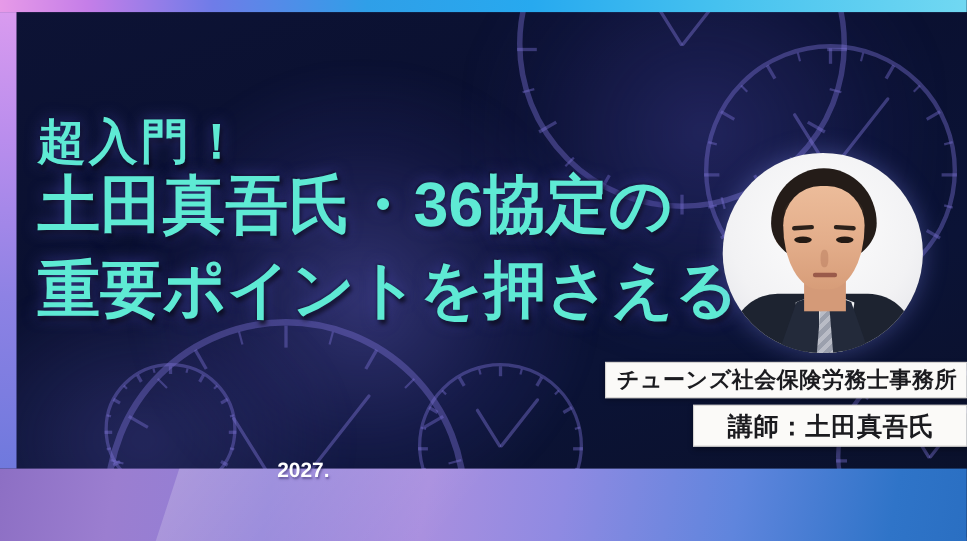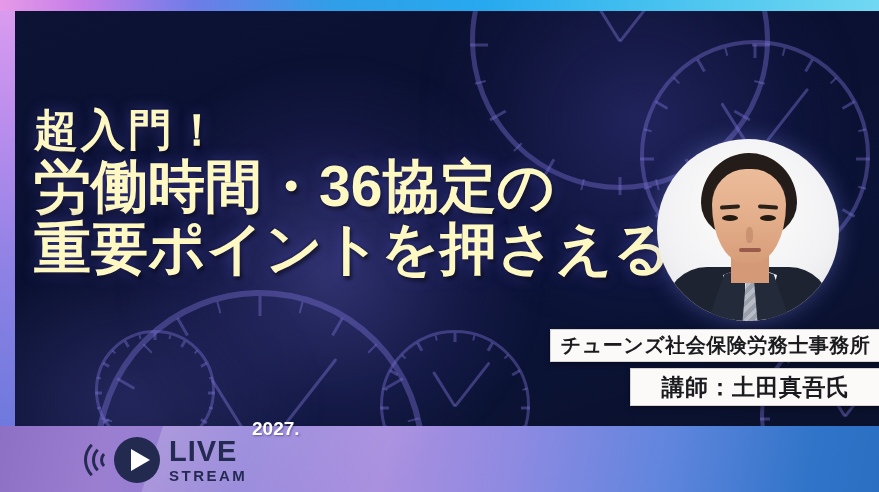--- a/index.html
+++ b/index.html
@@ -110,32 +110,32 @@
   }
 
   
   .headline {
     position: absolute;
     left: 34px; top: 108px;
     z-index: 6;
     width: 640px;
   }
   .hl-line {
-    color: #fef9c3;
+    color: #5eead4;
     font-weight: bold;
     white-space: nowrap;
     line-height: 1.02;
     text-shadow:
       0 0 14px rgba(60,60,150,0.95),
       2px 3px 4px rgba(0,0,0,0.85),
       -1px -1px 2px rgba(0,0,0,0.5);
   }
   .hl-1 { font-size: 44px; letter-spacing: 3px; margin-bottom: 2px; }
   .hl-2 { font-size: 57px; letter-spacing: 0px; margin-top: 4px; }
-  .hl-3 { font-size: 57px; letter-spacing: 0px; margin-top: 4px; }
+  .hl-3 { font-size: 57px; letter-spacing: 0px; margin-top: 20px; }
 
   
   .portrait {
     position: absolute;
     left: 657px; top: 139px;
     width: 182px; height: 182px;
     border-radius: 50%;
     overflow: hidden;
     background: radial-gradient(circle at 50% 38%, #fdfdfd 0%, #f2f2f4 58%, #dfe0e6 100%);
     z-index: 6;
@@ -545,21 +545,21 @@
       <span class="hand" style="width: 46.75px; transform: rotate(-122deg);"></span>
       <span class="hand" style="width: 63.75px; transform: rotate(-52deg);"></span>
     </div>
 
   <div class="edge-top"></div>
   <div class="edge-left"></div>
 
 
   <div class="headline">
     <div class="hl-line hl-1">超入門！</div>
-    <div class="hl-line hl-2">労働時間・36協定の</div>
+    <div class="hl-line hl-2">土田真吾氏・36協定の</div>
     <div class="hl-line hl-3">重要ポイントを押さえる</div>
   </div>
 
   <div class="portrait">
     <div class="p-suit"></div>
     <div class="p-shirt"></div>
     <div class="p-lapel-l"></div>
     <div class="p-lapel-r"></div>
     <div class="p-tie"></div>
     <div class="p-neck"></div>
@@ -579,31 +579,17 @@
   <div class="info-bar office-bar">
     <div class="txt">チューンズ社会保険労務士事務所</div>
   </div>
 
   <div class="info-bar lecturer-bar">
     <div class="txt">講師：土田真吾氏</div>
   </div>
 
   <div class="bottom-bar"></div>
 
-  <div class="live-logo">
-    <div class="arcs">
-      <span class="a1"></span>
-      <span class="a2"></span>
-      <span class="a3"></span>
-    </div>
-    <div class="play-circle">
-      <div class="play-tri"></div>
-    </div>
-    <div class="live-words">
-      <div class="w-live">LIVE</div>
-      <div class="w-stream">STREAM</div>
-    </div>
-  </div>
 
   <div class="year">2027.</div>
 
 
 </div>
 
 </body></html>

